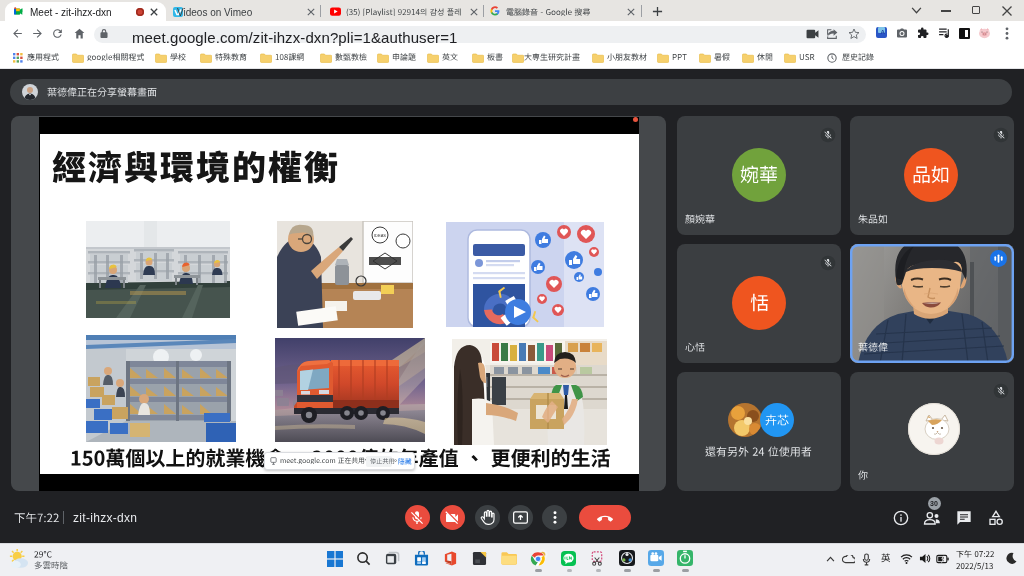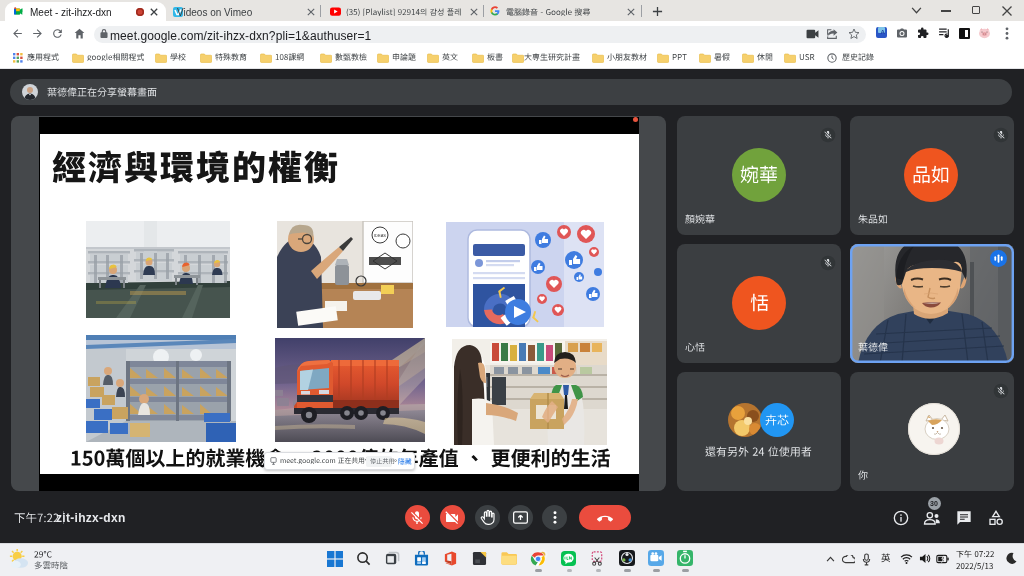--- a/index.html
+++ b/index.html
@@ -77,21 +77,21 @@
 <svg class="abs" style="left:51px;top:27px" width="13" height="13" viewBox="0 0 24 24">
     <path d="M17.65 6.35A8 8 0 1 0 19.73 14h-2.08A6 6 0 1 1 12 6c1.66 0 3.14.69 4.22 1.78L13 11h7V4l-2.35 2.35z" fill="#5f6368"></path>
   </svg>
 <svg class="abs" style="left:73px;top:27px" width="13" height="13" viewBox="0 0 24 24">
     <path d="M12 3 L3 11 H6 V21 H10 V15 H14 V21 H18 V11 H21 Z" fill="#5f6368"></path>
   </svg>
 <div class="abs" style="left:94px;top:26px;width:772px;height:17px;background:#eef0f2;border-radius:8.5px"></div>
 <svg class="abs" style="left:100px;top:29px" width="8" height="9" viewBox="0 0 12 14">
     <path d="M6 0 a3.5 3.5 0 0 1 3.5 3.5 V5 H10 a1.5 1.5 0 0 1 1.5 1.5 v6 A1.5 1.5 0 0 1 10 14 H2 A1.5 1.5 0 0 1 .5 12.5 v-6 A1.5 1.5 0 0 1 2 5 h.5 V3.5 A3.5 3.5 0 0 1 6 0 z M6 1.8 A1.8 1.8 0 0 0 4.2 3.6 V5 h3.6 V3.6 A1.8 1.8 0 0 0 6 1.8 z" fill="#5f6368"></path>
   </svg>
-<div class="abs" style="left:110px;top:29px;font-size:12px;color:#202124;letter-spacing:0.1px">meet.google.com/zit-ihzx-dxn?pli=1&amp;authuser=1</div>
+<div class="abs" style="left:132px;top:29px;font-size:15px;color:#202124;letter-spacing:0.1px">meet.google.com/zit-ihzx-dxn?pli=1&amp;authuser=1</div>
 <svg class="abs" style="left:806px;top:29px" width="13" height="10" viewBox="0 0 24 16">
     <path d="M1 2 a2 2 0 0 1 2-2 h12 a2 2 0 0 1 2 2 v3.5 L23 1 v14 l-6-4.5 V14 a2 2 0 0 1-2 2 H3 a2 2 0 0 1-2-2 z" fill="#3c4043"></path>
   </svg>
 <svg class="abs" style="left:826px;top:28px" width="13" height="12" viewBox="0 0 24 22">
     <path d="M14 2 L21 8 L14 14 V10 C8 10 5 12 2 17 C3 10 7 5 14 5 Z M3 2 H10 V4 H4 V18 H18 V14 H20 V20 H2 V2 Z" fill="#5f6368" fill-rule="evenodd"></path>
   </svg>
 <svg class="abs" style="left:848px;top:28px" width="12" height="12" viewBox="0 0 24 24">
     <path d="M12 2 L14.8 8.6 L22 9.2 L16.6 13.9 L18.2 20.9 L12 17.2 L5.8 20.9 L7.4 13.9 L2 9.2 L9.2 8.6 Z" fill="none" stroke="#5f6368" stroke-width="1.8"></path>
   </svg>
 <div class="abs" style="left:876px;top:27px;width:11px;height:11px;background:#2a56c6;border-radius:2px"></div>
@@ -738,21 +738,21 @@
 <circle cx="25" cy="25" r="1.1" fill="#6b5b4a"></circle>
     <circle cx="34" cy="25" r="1.1" fill="#6b5b4a"></circle>
 <path d="M28.5 28 L30.5 28 L29.5 29.5 Z" fill="#caa27a"></path>
 <path d="M29.5 29.5 Q28 32 26 31 M29.5 29.5 Q31 32 33 31" stroke="#b8a894" stroke-width="0.8" fill="none"></path>
 <ellipse cx="31" cy="38" rx="4.5" ry="3.5" fill="#edd6d2"></ellipse>
 </svg>
 <svg style="position:absolute;left:14px;top:512px;" width="45" height="12" viewBox="0 -10.1 45 12">
     <path d="M0.6 -8.8V-7.9H5.1V0.9H6.0V-5.2C7.3 -4.5 8.8 -3.5 9.6 -2.9L10.3 -3.7C9.3 -4.4 7.5 -5.4 6.1 -6.1L6.0 -5.9V-7.9H10.9V-8.8Z M12.1 -4.4V-3.5H16.8V0.9H17.7V-3.5H22.4V-4.4H17.7V-7.3H21.5V-8.1H14.8C15.0 -8.6 15.2 -9.0 15.3 -9.5L14.4 -9.7C13.9 -8.1 13.1 -6.6 12.1 -5.6C12.4 -5.5 12.8 -5.2 12.9 -5.1C13.5 -5.7 14.0 -6.4 14.4 -7.3H16.8V-4.4Z M25.3 0.0H26.4C26.5 -3.3 26.9 -5.3 28.8 -7.8V-8.4H23.6V-7.5H27.7C26.0 -5.2 25.4 -3.2 25.3 0.0Z M31.0 -4.5C31.4 -4.5 31.7 -4.8 31.7 -5.3C31.7 -5.8 31.4 -6.1 31.0 -6.1C30.6 -6.1 30.2 -5.8 30.2 -5.3C30.2 -4.8 30.6 -4.5 31.0 -4.5ZM31.0 0.1C31.4 0.1 31.7 -0.2 31.7 -0.6C31.7 -1.1 31.4 -1.4 31.0 -1.4C30.6 -1.4 30.2 -1.1 30.2 -0.6C30.2 -0.2 30.6 0.1 31.0 0.1Z M33.1 0.0H38.4V-0.9H36.1C35.6 -0.9 35.1 -0.9 34.7 -0.8C36.7 -2.7 38.0 -4.4 38.0 -6.1C38.0 -7.6 37.0 -8.6 35.5 -8.6C34.5 -8.6 33.7 -8.1 33.0 -7.3L33.6 -6.8C34.1 -7.3 34.7 -7.7 35.4 -7.7C36.4 -7.7 36.9 -7.0 36.9 -6.1C36.9 -4.6 35.7 -2.9 33.1 -0.6Z M39.5 0.0H44.8V-0.9H42.4C42.0 -0.9 41.5 -0.9 41.1 -0.8C43.0 -2.7 44.4 -4.4 44.4 -6.1C44.4 -7.6 43.4 -8.6 41.9 -8.6C40.8 -8.6 40.1 -8.1 39.4 -7.3L40.0 -6.8C40.5 -7.3 41.1 -7.7 41.8 -7.7C42.8 -7.7 43.3 -7.0 43.3 -6.1C43.3 -4.6 42.1 -2.9 39.5 -0.6Z" fill="#e8eaed"></path>
   </svg>
 <div class="abs" style="left:63px;top:511px;width:1px;height:13px;background:#5f6368"></div>
-<div class="abs" style="left:56px;top:511px;font-size:12px;color:#e8eaed;letter-spacing:0.3px;font-weight:bold">zit-ihzx-dxn</div>
+<div class="abs" style="left:73px;top:511px;font-size:12px;color:#e8eaed;letter-spacing:0.3px;font-weight:normal">zit-ihzx-dxn</div>
 <div class="abs" style="left:404.5px;top:505px;width:25px;height:25px;border-radius:50%;background:#ea4c3e"></div>
 <div class="abs" style="left:439.5px;top:505px;width:25px;height:25px;border-radius:50%;background:#ea4c3e"></div>
 <div class="abs" style="left:474.5px;top:505px;width:25px;height:25px;border-radius:50%;background:#3c4043"></div>
 <div class="abs" style="left:508.0px;top:505px;width:25px;height:25px;border-radius:50%;background:#3c4043"></div>
 <div class="abs" style="left:542.0px;top:505px;width:25px;height:25px;border-radius:50%;background:#3c4043"></div>
 <div class="abs" style="left:579px;top:505px;width:52px;height:25px;border-radius:12.5px;background:#ea4c3e"></div>
 <svg class="abs" style="left:409px;top:509.5px" width="16" height="16" viewBox="0 0 24 24">
 <path d="M19 11h-1.7c0 .74-.16 1.43-.43 2.05l1.23 1.23c.56-.98.9-2.09.9-3.28zm-4.02.17c0-.06.02-.11.02-.17V5c0-1.66-1.34-3-3-3S9 3.34 9 5v.18l5.98 5.99zM4.27 3L3 4.27l6.01 6.01V11c0 1.66 1.33 3 2.99 3 .22 0 .44-.03.65-.08l1.66 1.66c-.71.33-1.5.52-2.31.52-2.76 0-5.3-2.1-5.3-5.1H5c0 3.41 2.72 6.23 6 6.72V21h2v-3.28c.91-.13 1.77-.45 2.54-.9L19.73 21 21 19.73 4.27 3z" fill="#fff"></path>
   </svg>
 <svg class="abs" style="left:444px;top:510px" width="16" height="16" viewBox="0 0 24 24">

